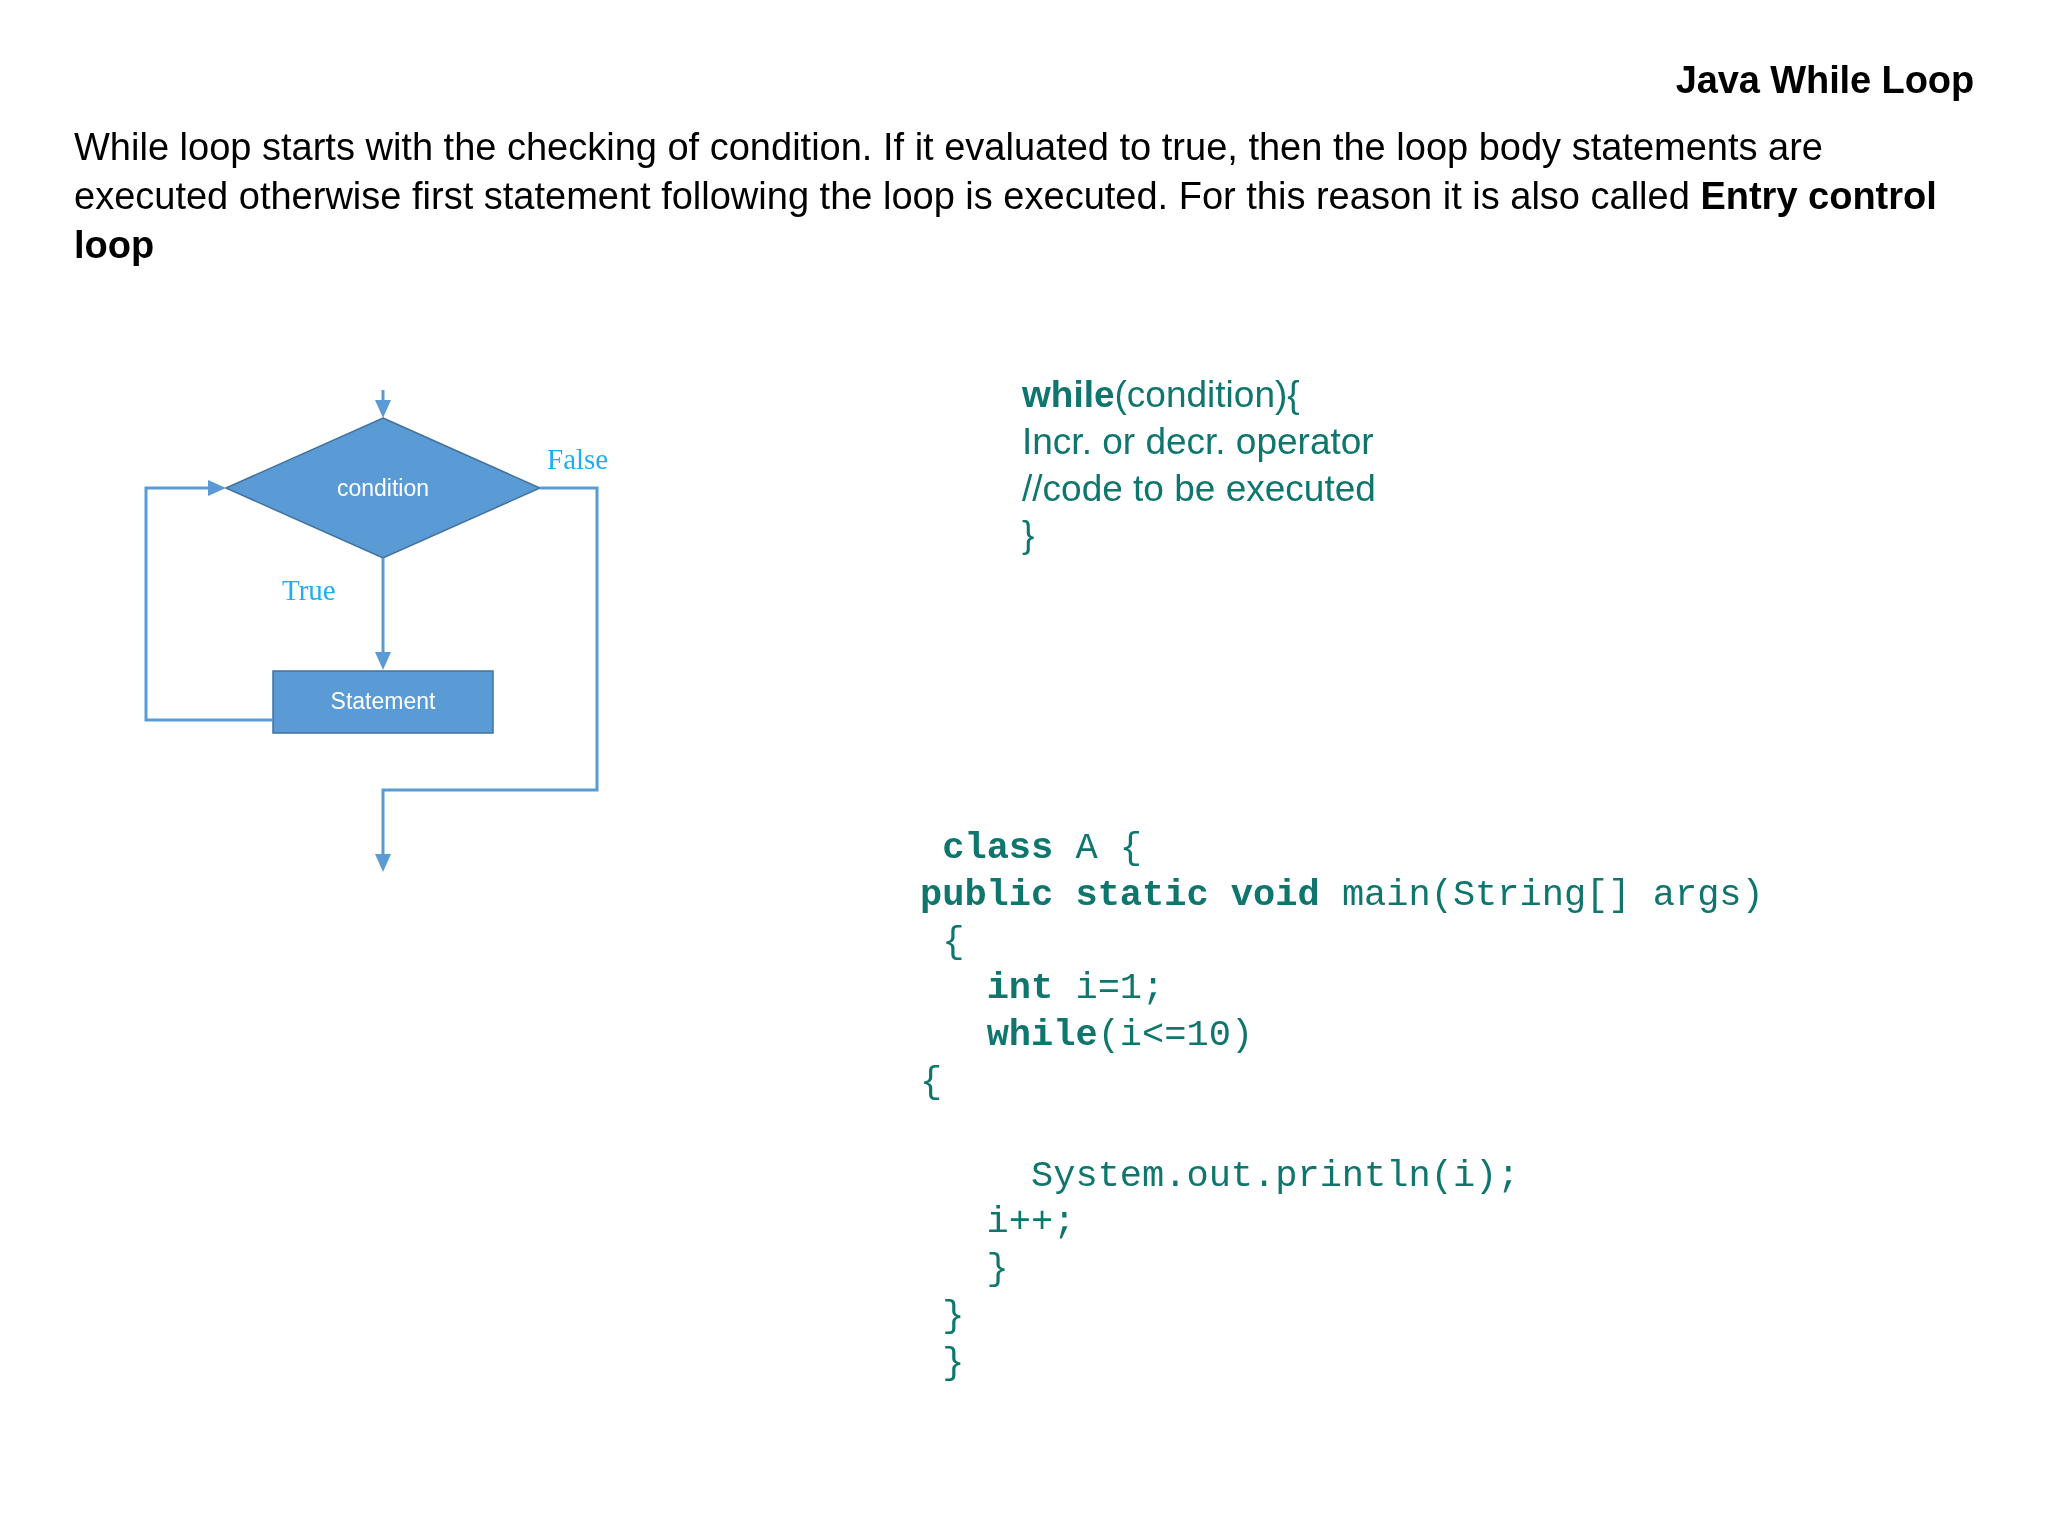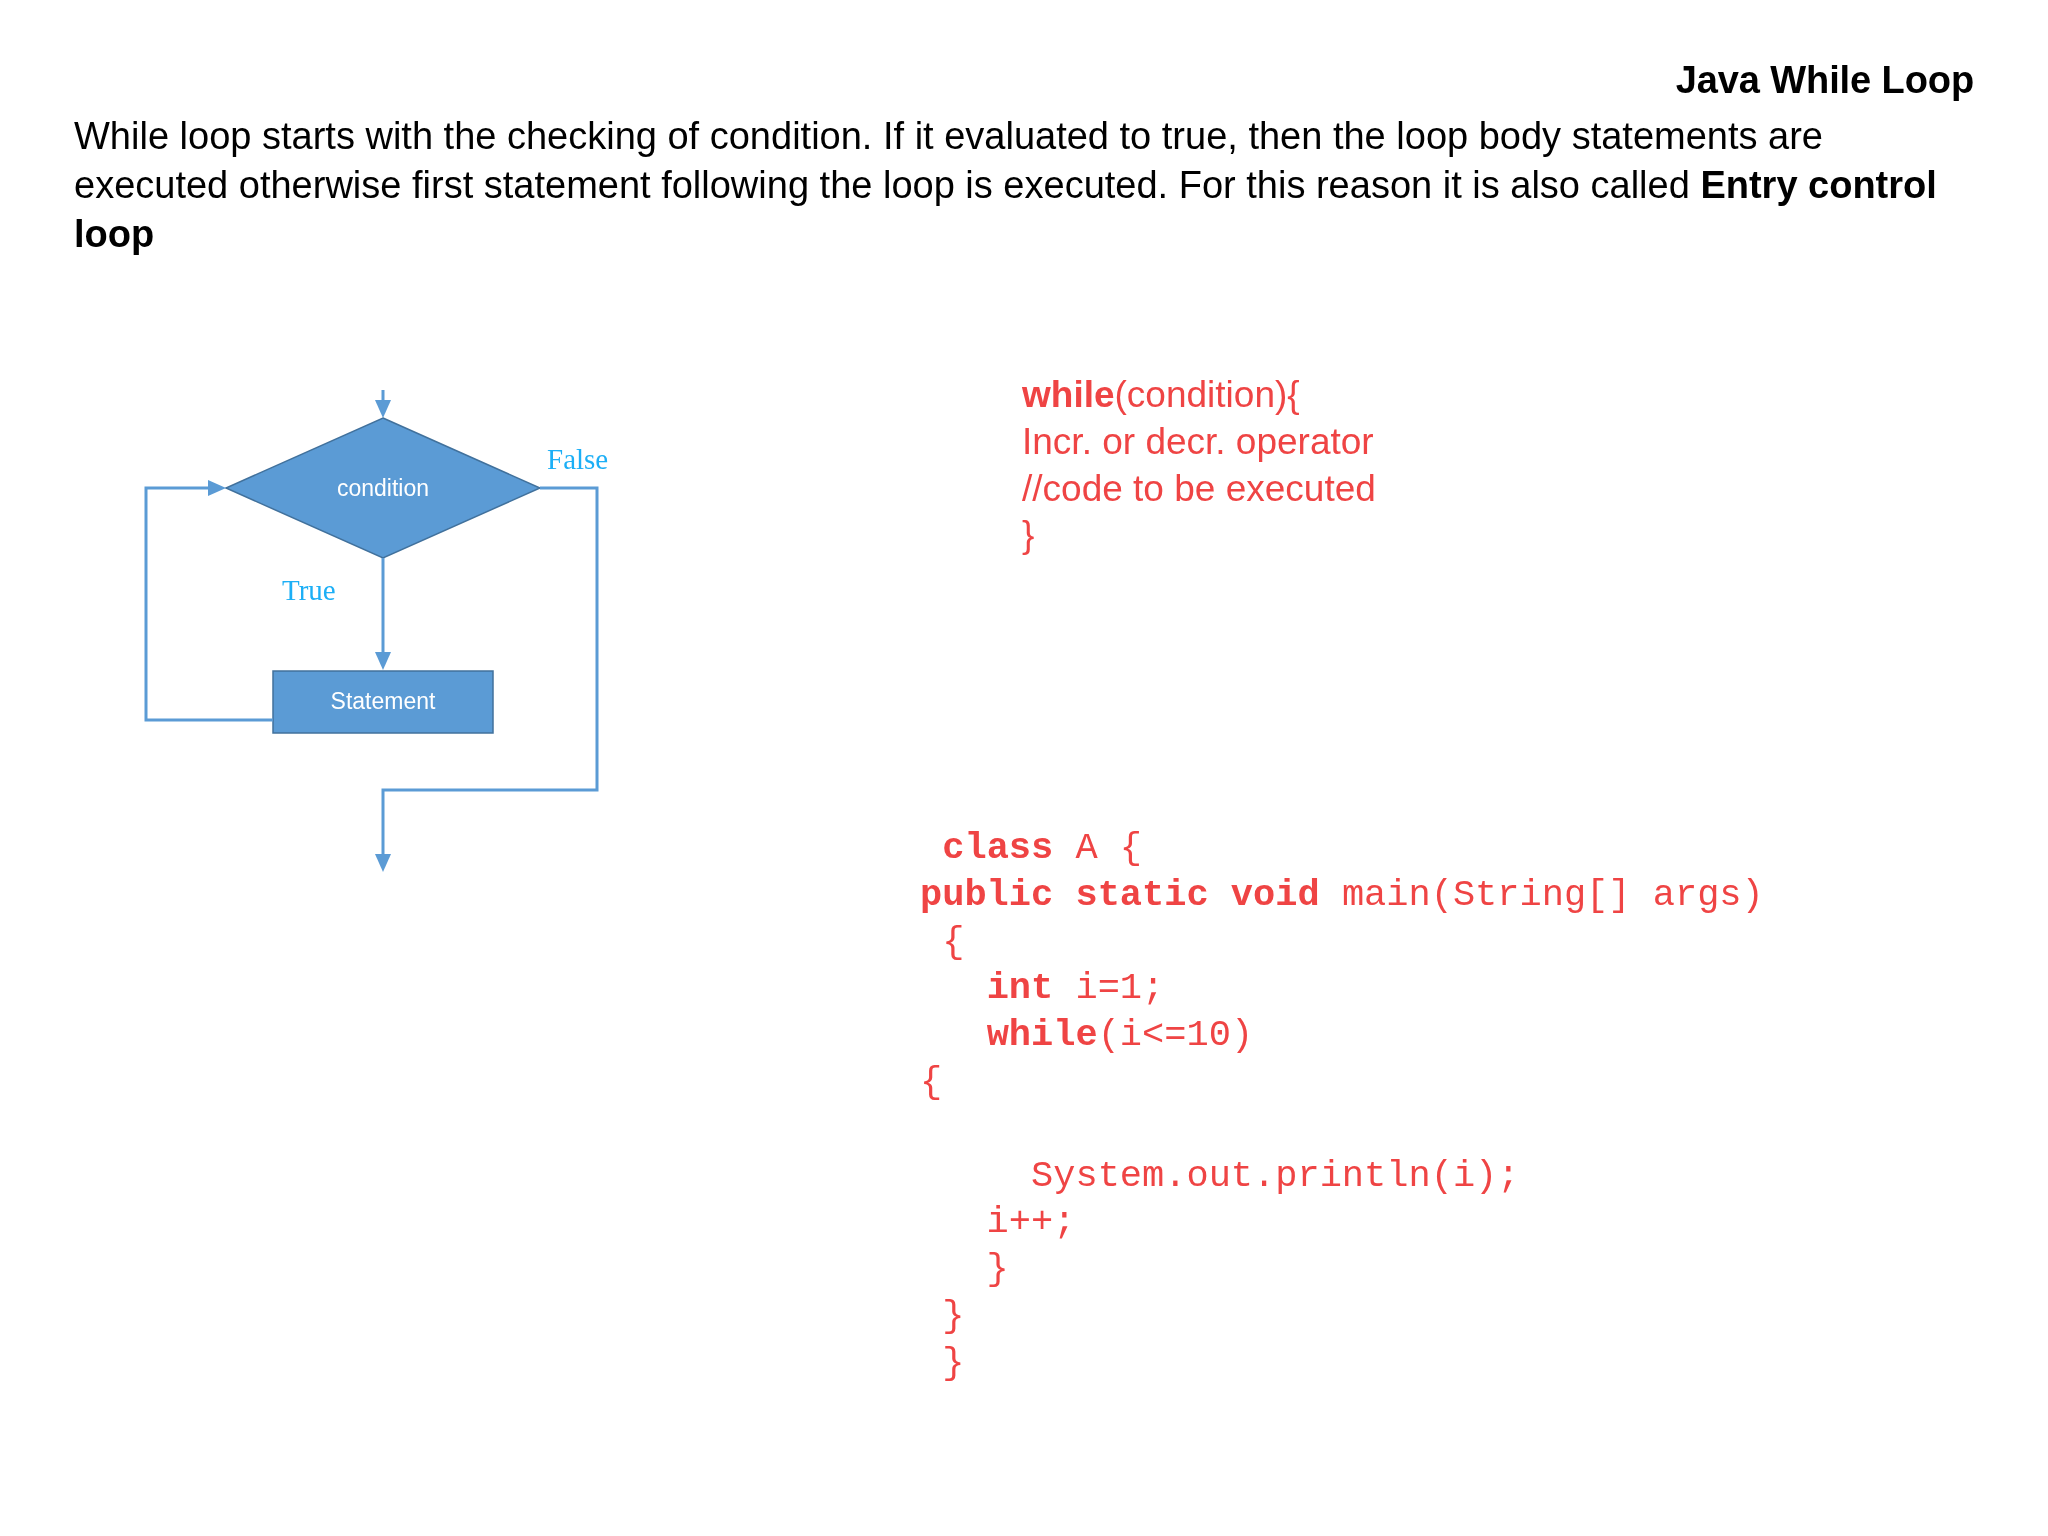--- a/index.html
+++ b/index.html
@@ -29,21 +29,21 @@
     line-height: 1.28;
     letter-spacing: -0.1px;
     white-space: pre;
     text-align: right;
   }
   #lesson-description {
     font-size: 38px;
     font-weight: normal;
     line-height: 1.3;
     width: 1910px;
-    margin-top: 7px;
+    margin-top: 18px;
   }
   #lesson-description .bold-term {
     font-weight: bold;
   }
 
   
   #flowchart {
     position: absolute;
     left: 130px;
     top: 390px;
@@ -68,21 +68,21 @@
     dominant-baseline: middle;
   }
 
   
   .code-panel {
     position: absolute;
     font-family: "Liberation Sans", sans-serif;
     font-size: 37px;
     line-height: 1.265;
     white-space: pre;
-    color: #ef4444;
+    color: #0f766e;
   }
   #syntax-panel {
     left: 1022px;
     top: 372px;
   }
   #example-panel {
     left: 920px;
     top: 825px;
     font-family: Liberation Mono, monospace;
   }

